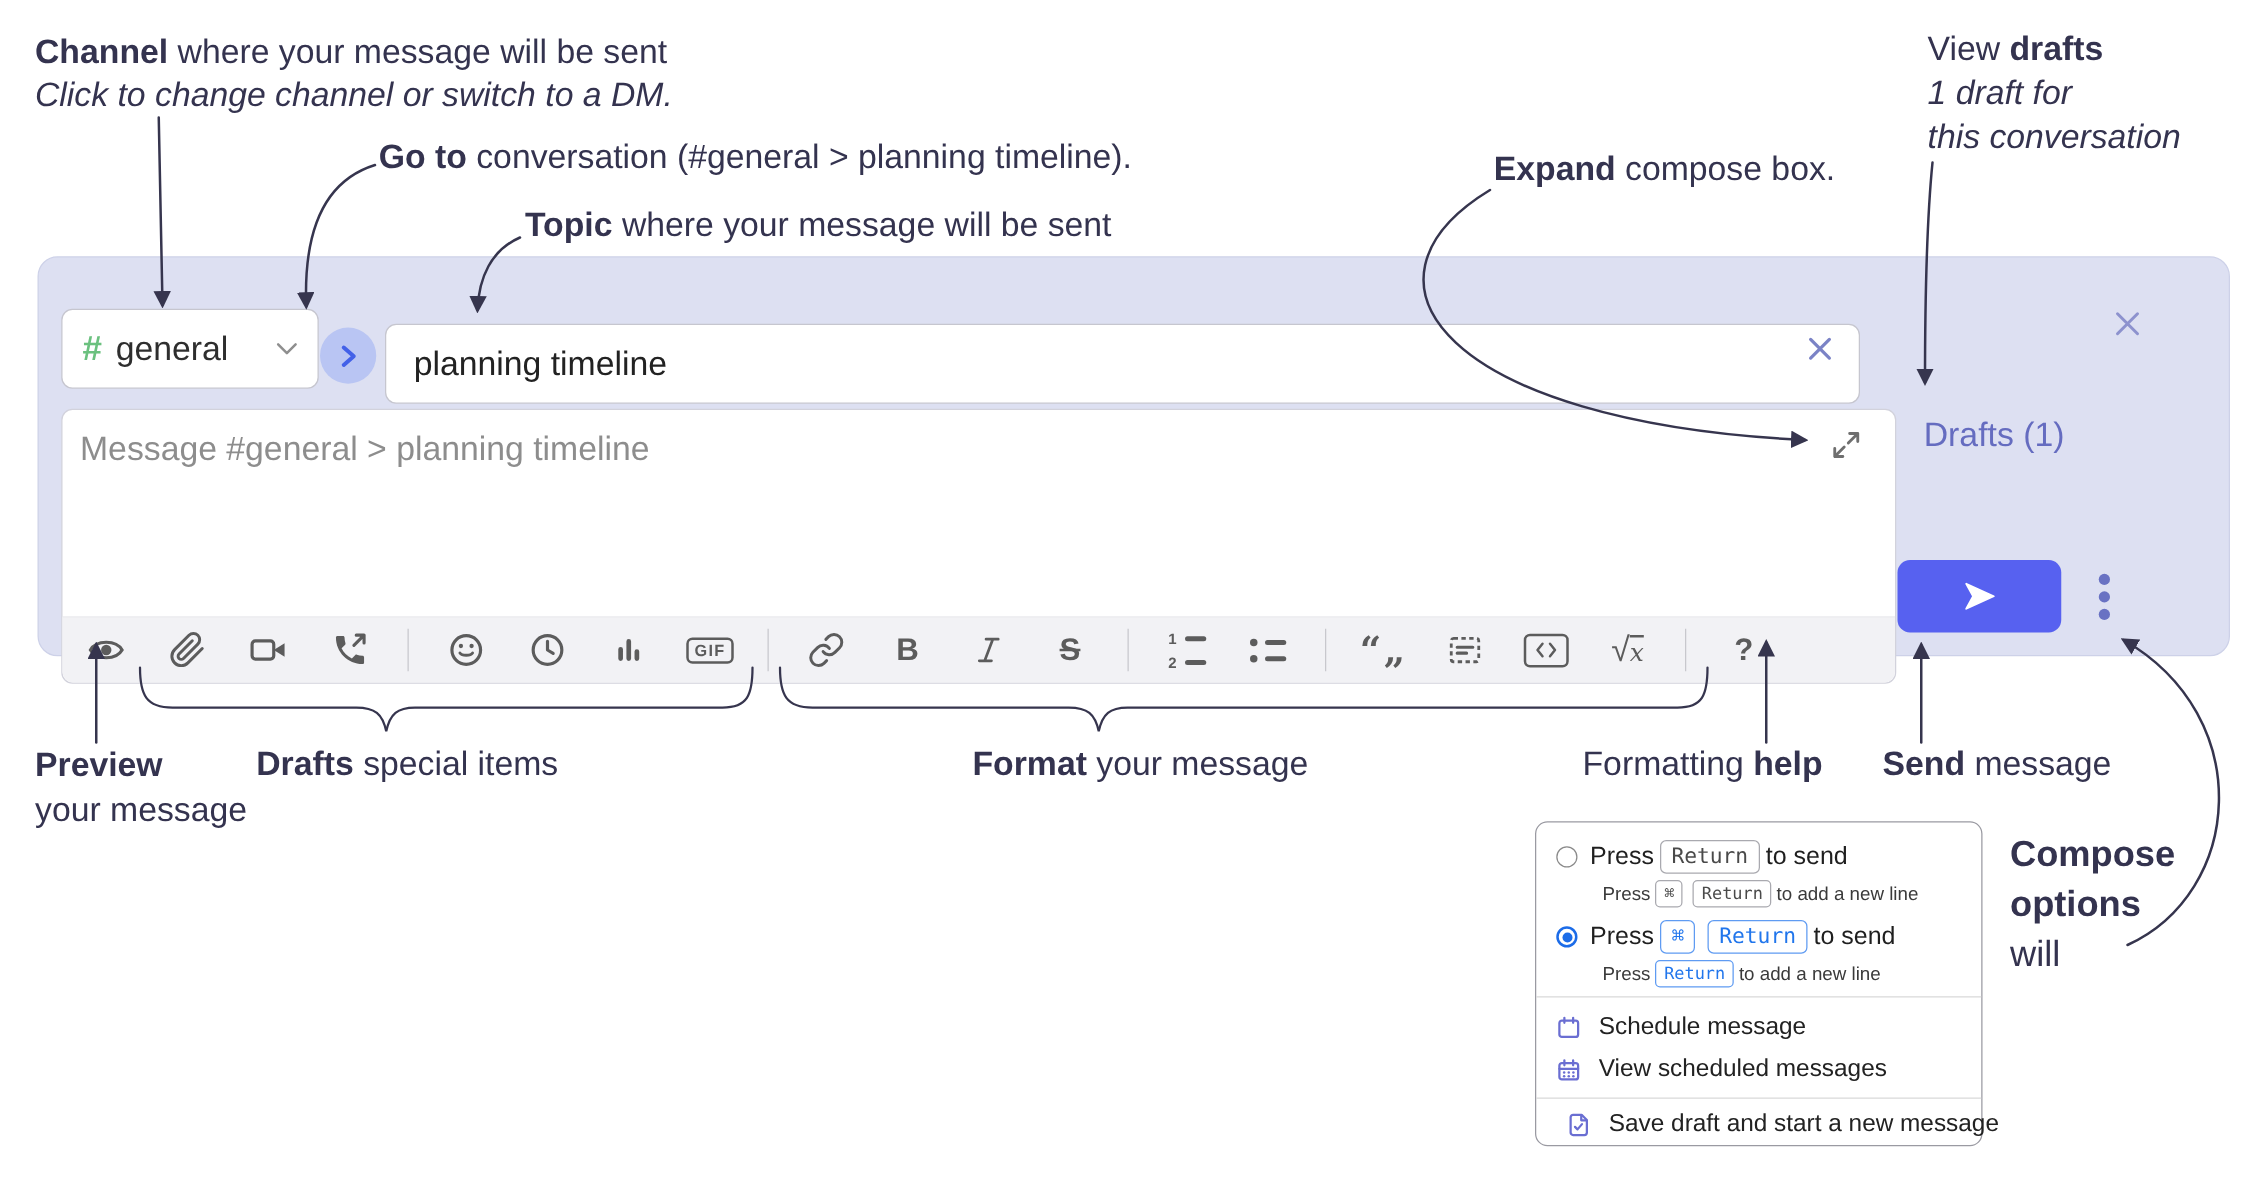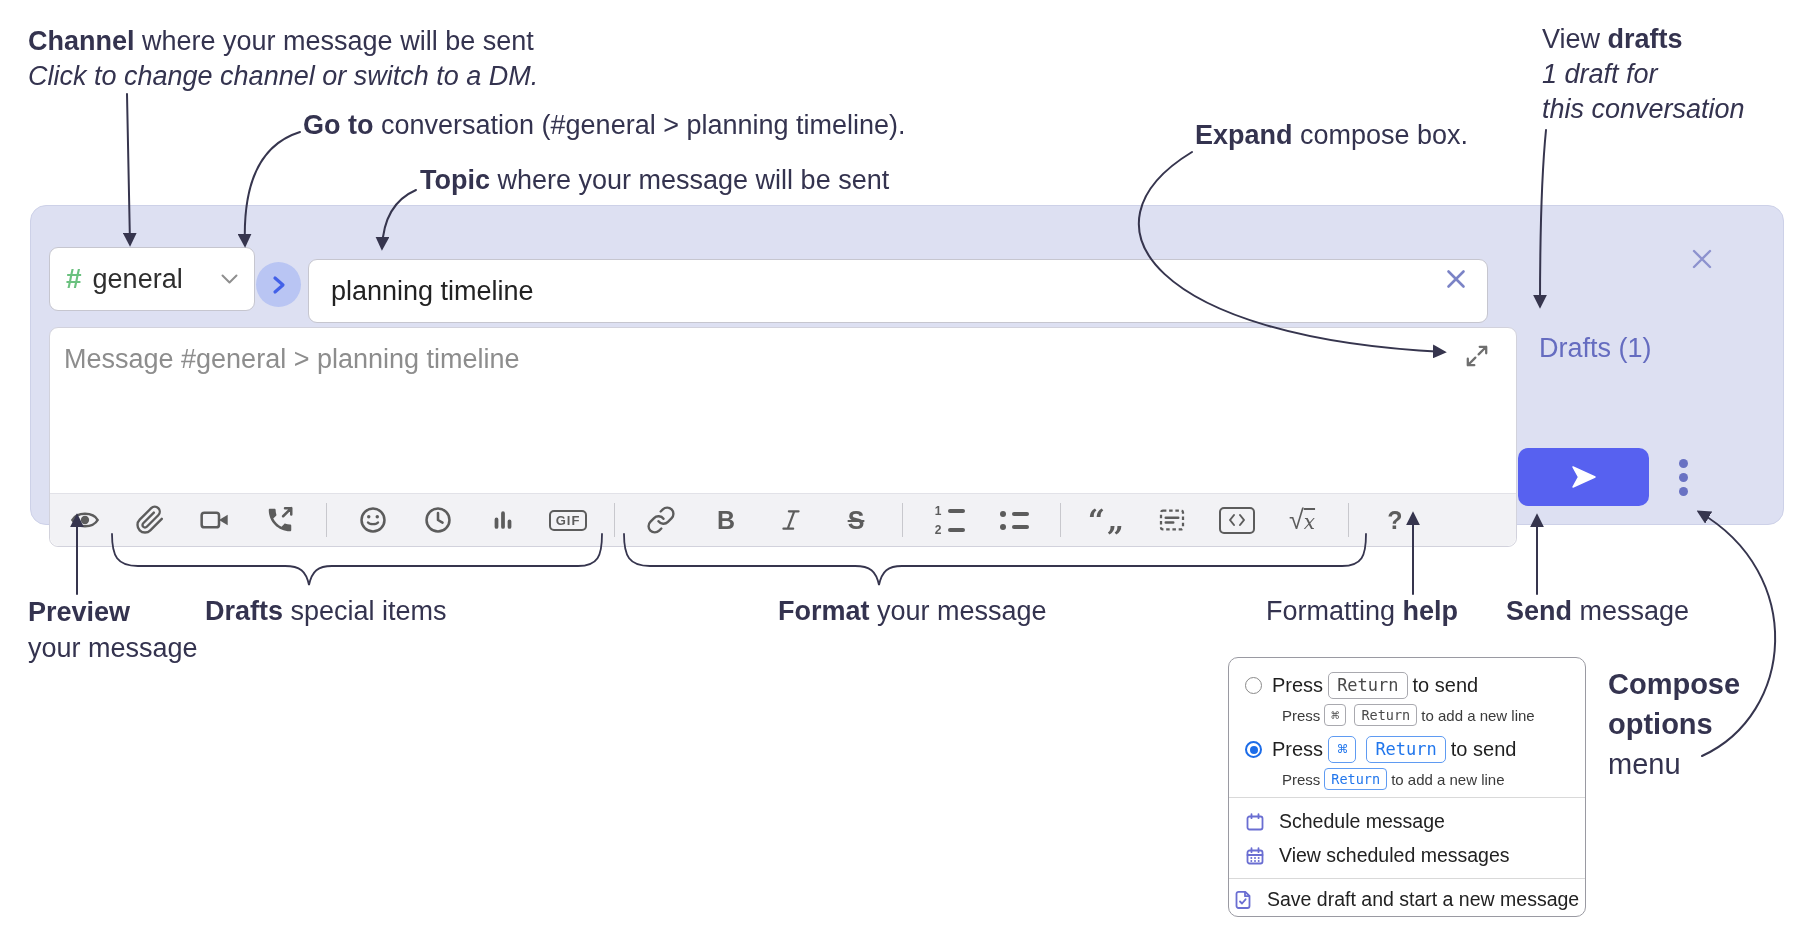--- a/index.html
+++ b/index.html
@@ -327,21 +327,21 @@
   </div>
   <div class="ann" style="left:1266px; top:594px;">
     <span>Formatting </span><span class="b">help</span>
   </div>
   <div class="ann" style="left:1506px; top:594px;">
     <span class="b">Send</span><span> message</span>
   </div>
   <div class="ann" style="left:1608px; top:664px; font-size:29px; line-height:40px;">
     <div class="b">Compose</div>
     <div class="b">options</div>
-    <div>menu</div>
+    <div>will</div>
   </div>
 
   <div class="popup">
     <div class="pm-row" style="left:16px; top:14px;">
       <span class="radio"></span>
       <span>Press</span>
       <kbd class="kbd">Return</kbd>
       <span>to send</span>
     </div>
     <div class="pm-sub" style="left:53px; top:46px;">
@@ -382,21 +382,21 @@
           <circle cx="13.7" cy="12" r="1" fill="#6a6ed2"></circle>
         <circle cx="6.3" cy="15" r="1" fill="#6a6ed2"></circle>
           <circle cx="10" cy="15" r="1" fill="#6a6ed2"></circle>
           <circle cx="13.7" cy="15" r="1" fill="#6a6ed2"></circle>
       </svg>
       <span>View scheduled messages</span>
     </div>
 
     <div class="pm-div" style="top:220px;"></div>
 
-    <div class="pm-item" style="left:4px; top:230px;text-align:center;">
+    <div class="pm-item" style="left:24px; top:230px;text-align:center;">
       <svg width="20" height="20" viewBox="0 0 20 20">
         <path d="M5.5 1.8 h6.8 l4.2 4.2 v10 a2 2 0 0 1 -2 2 h-9 a2 2 0 0 1 -2 -2 v-12.2 a2 2 0 0 1 2 -2 Z" fill="none" stroke="#6a6ed2" stroke-width="1.8" stroke-linejoin="round"></path>
         <path d="M12 1.8 v4.4 h4.5" fill="none" stroke="#6a6ed2" stroke-width="1.8" stroke-linejoin="round"></path>
         <path d="M7 11.5 l2 2 3.6 -4.2" fill="none" stroke="#6a6ed2" stroke-width="1.8" stroke-linecap="round" stroke-linejoin="round"></path>
       </svg>
       <span>Save draft and start a new message</span>
     </div>
   </div>
 
 </div>

